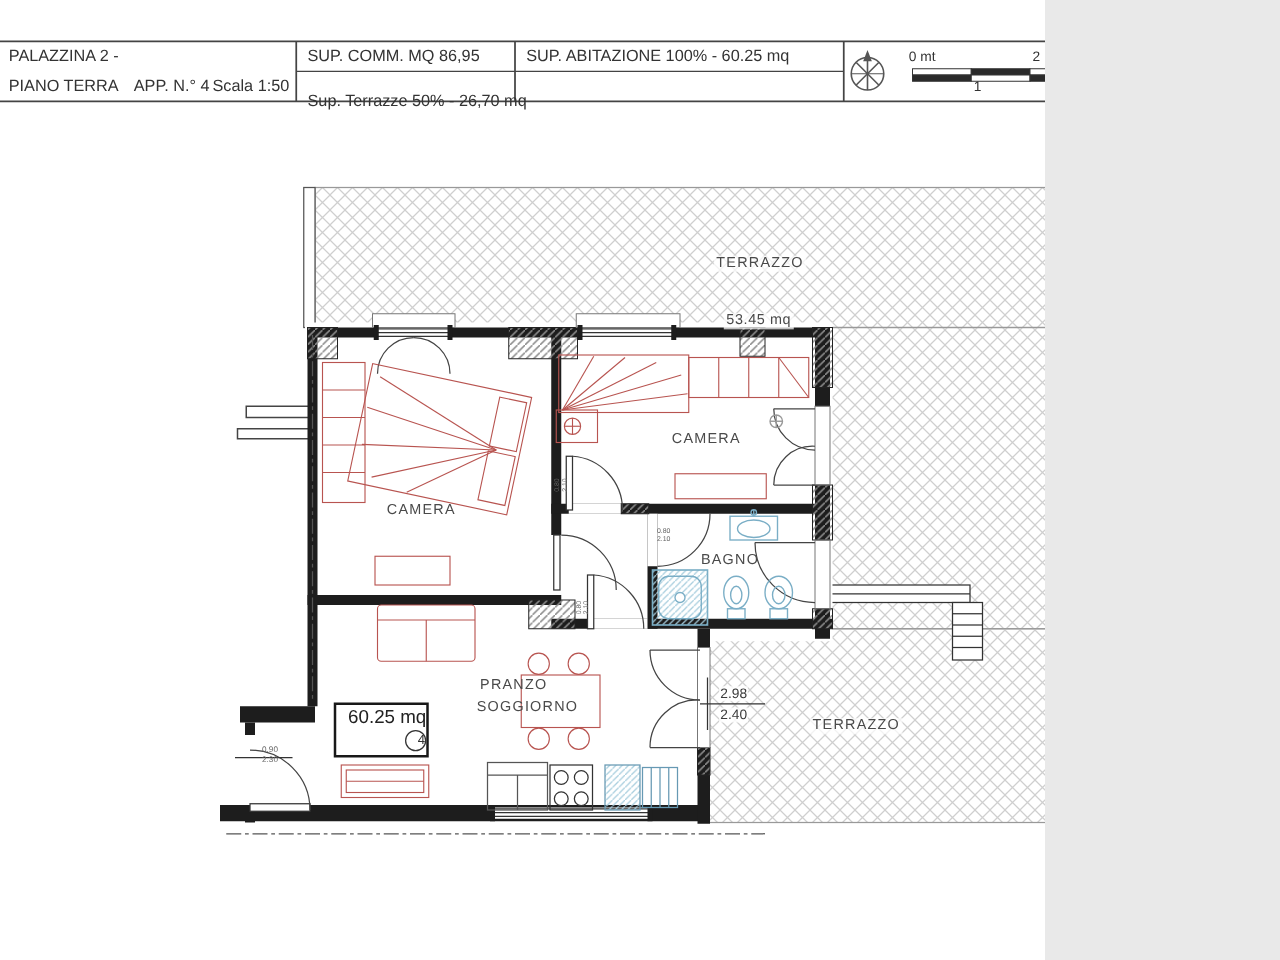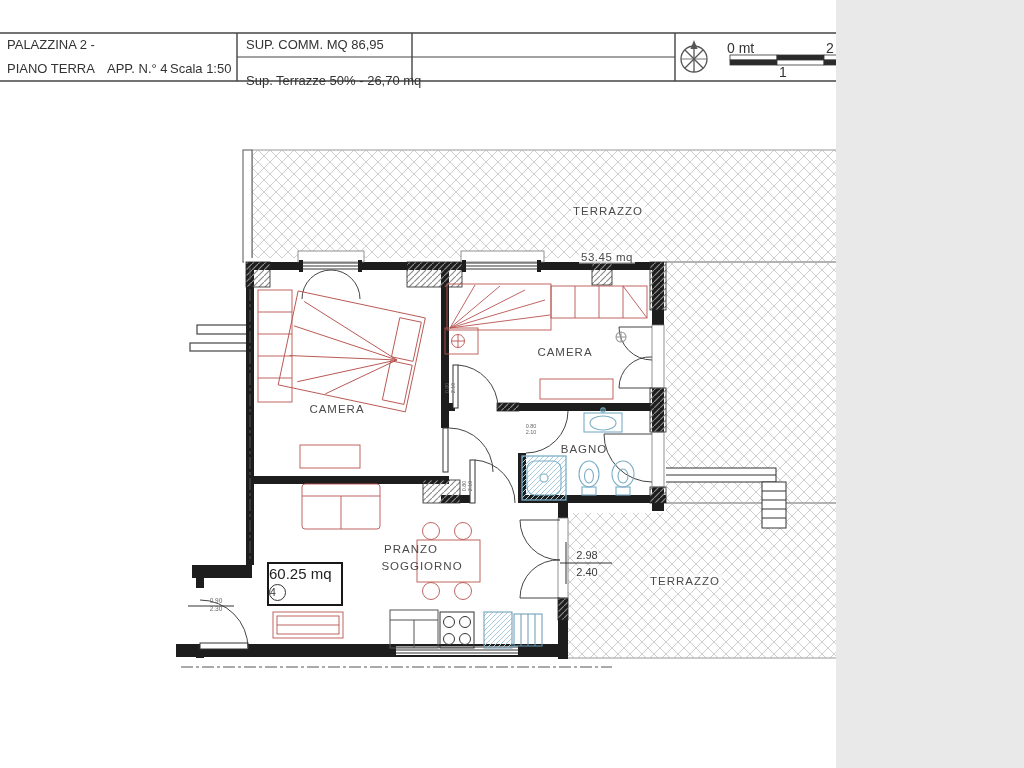--- a/index.html
+++ b/index.html
@@ -1,30 +1,30 @@
 <!DOCTYPE html>
 <html><head>
 <meta charset="utf-8">
 <style>
   html,body{margin:0;padding:0;background:#e9e9e9;}
   .sheet{position:relative;width:836px;height:768px;background:#ffffff;overflow:hidden;
          font-family:"Liberation Sans",sans-serif;color:#3a3a3a;}
   svg{position:absolute;left:0;top:0;}
   .t{position:absolute;white-space:nowrap;font-size:13px;color:#333;}
-  .s{position:absolute;white-space:nowrap;font-size:14px;color:#333;}
+  .s{position:absolute;white-space:nowrap;font-size:11px;color:#333;}
   .c{position:absolute;transform:translate(-50%,-50%);white-space:nowrap;
      font-size:11.5px;letter-spacing:1px;color:#4a4a4a;background:rgba(255,255,255,0.72);
      padding:0 2px;line-height:13px;}
   .dim{position:absolute;transform:translate(-50%,-50%);white-space:nowrap;
        font-size:11px;color:#3a3a3a;background:rgba(255,255,255,0.85);padding:0 1px;line-height:12px;}
   .tiny{position:absolute;transform:translate(-50%,-50%) rotate(-90deg);font-size:5.5px;
         line-height:5.5px;color:#666;text-align:center;white-space:nowrap;}
   .tiny.noturn{transform:translate(-50%,-50%);}
   .area-box{position:absolute;left:267px;top:562px;width:72px;height:40px;
-            border:2px solid #181818;background:#fff;text-align:left;}
+            border:2px solid #181818;background:#fff;text-align:right;}
   .area-box .val{font-size:15px;color:#222;margin-top:1px;}
   .area-box .circ{display:inline-block;width:15px;height:15px;border:1.2px solid #333;
                   border-radius:50%;font-size:10.5px;line-height:15px;color:#333;}
 </style>
 </head>
 <body>
 
 <div class="sheet">
 
   <svg width="1024" height="768" viewBox="0 0 1024 768">
@@ -328,20 +328,21 @@
       <rect x="918" y="60" width="47" height="5" fill="#2a2a2a"></rect>
     </g>
   </svg>
 
   <div class="t" style="left:7px;top:37px;">PALAZZINA 2 -</div>
   <div class="t" style="left:7px;top:61px;">PIANO TERRA</div>
   <div class="t" style="left:107px;top:61px;">APP. N.° 4</div>
   <div class="t" style="left:170px;top:61px;">Scala 1:50</div>
   <div class="t" style="left:246px;top:37px;">SUP. COMM. MQ 86,95</div>
   <div class="t" style="left:246px;top:73px;">Sup. Terrazze 50% - 26,70 mq</div>
+  <div class="t" style="left:421px;top:37px;">SUP. ABITAZIONE 100% - 60.25 mq</div>
 
   <div class="s" style="left:727px;top:40px;">0 mt</div>
   <div class="s" style="left:826px;top:40px;">2</div>
   <div class="s" style="left:924px;top:40px;">4</div>
   <div class="s" style="left:779px;top:64px;">1</div>
   <div class="s" style="left:877px;top:64px;">3</div>
   <div class="s" style="left:963px;top:64px;">5mt</div>
 
   <div class="c" style="left:608px;top:211px;">TERRAZZO</div>
   <div class="c" style="left:607px;top:233px;letter-spacing:0.5px;margin-top:24px;">53.45 mq</div>

